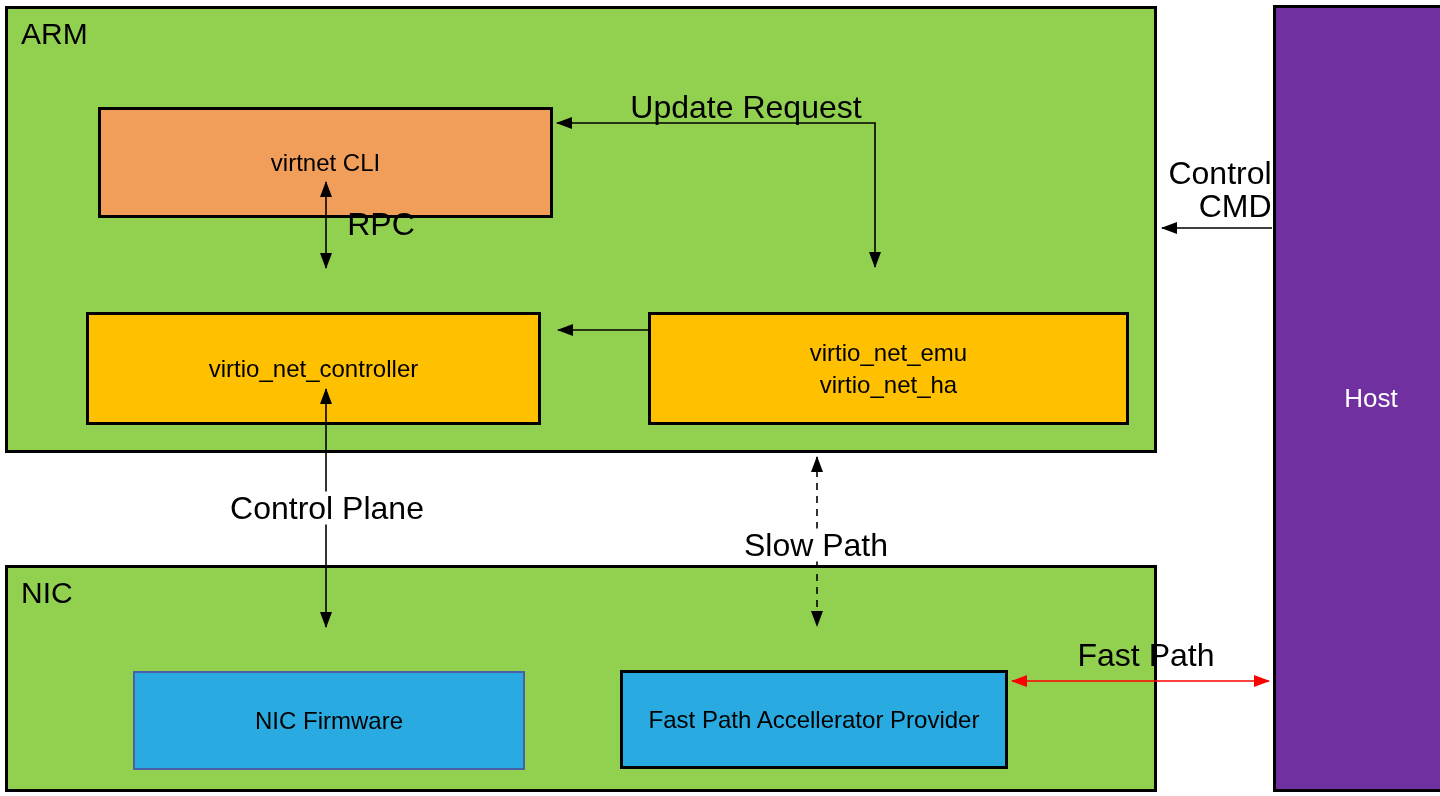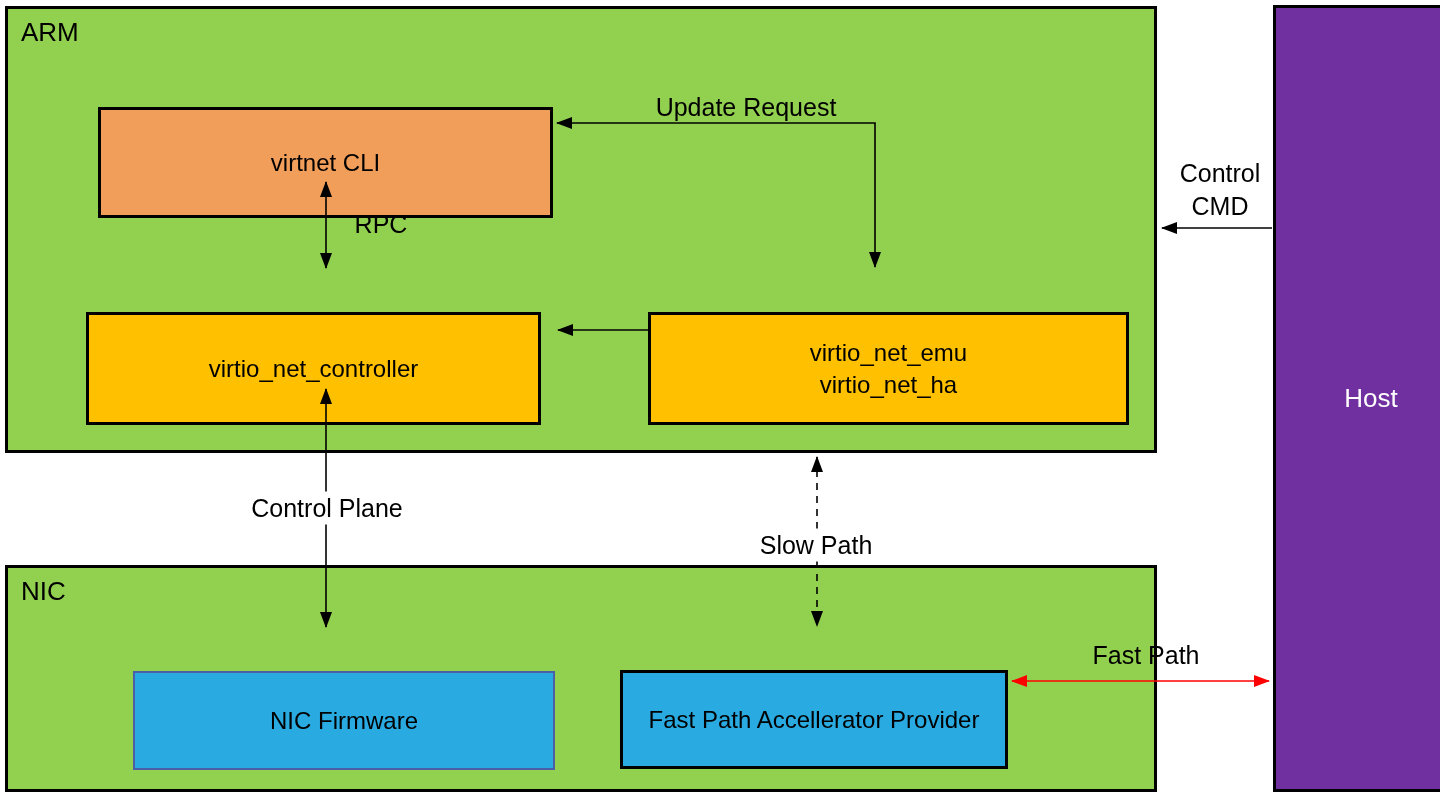--- a/index.html
+++ b/index.html
@@ -7,57 +7,57 @@
     width:1440px;height:796px;position:relative;background:#ffffff;
     font-family:"Liberation Sans", sans-serif;color:#000;
     overflow:hidden;
   }
   .stage{position:absolute;inset:0;width:1440px;height:796px;}
 
   
   .container-box{position:absolute;border:3px solid var(--border-black);box-sizing:border-box;}
   .green{background:var(--container-green);}
   .purple{background:var(--host-purple);}
-  .container-label{position:absolute;left:13px;top:8px;font-size:26px;color:#000;}
+  .container-label{position:absolute;left:13px;top:8px;font-size:30px;color:#000;}
 
   
   .node{
     position:absolute;box-sizing:border-box;border:3px solid var(--border-black);
     display:flex;flex-direction:column;align-items:center;justify-content:center;
     font-size:24px;text-align:center;line-height:32px;z-index:2;margin-top:40px;
   }
   .orange{background:var(--node-orange);}
   .yellow{background:var(--node-yellow);}
   .blue{background:var(--node-blue);}
   .blue-border{border:2px solid var(--firmware-border-blue);}
 
   #virtnet-cli{left:98px;top:67px;width:455px;height:111px;}
   #virtio-net-controller{left:86px;top:272px;width:455px;height:113px;}
   #virtio-net-emu{left:648px;top:272px;width:481px;height:113px;}
-  #nic-firmware{left:133px;top:631px;width:422px;height:99px;}
+  #nic-firmware{left:133px;top:631px;width:392px;height:99px;}
   #data-path-provider{left:620px;top:630px;width:388px;height:99px;font-size:24px;}
 
   #arm-box{left:5px;top:6px;width:1152px;height:447px;z-index:1;}
   #nic-box{left:5px;top:565px;width:1152px;height:227px;z-index:1;}
   #host-box{left:1273px;top:5px;width:196px;height:787px;z-index:1;
     display:flex;align-items:center;justify-content:center;}
   #host-label{color:#fff;font-size:26px;}
 
   
   svg.arrows{position:absolute;inset:0;z-index:3;pointer-events:none;}
   .edge{stroke:var(--arrow-black);stroke-width:1.6;fill:none;}
   .edge.red{stroke:var(--arrow-red);}
   .edge.dashed{stroke-dasharray:7 6;}
   marker path.mk-black{fill:var(--arrow-black);}
   marker path.mk-red{fill:var(--arrow-red);}
 
   
   .edge-label{
-    position:absolute;transform:translate(-50%,-50%);font-size:25px;
-    white-space:nowrap;z-index:4;text-align:center;line-height:33px;
+    position:absolute;transform:translate(-50%,-50%);font-size:32px;
+    white-space:nowrap;z-index:4;text-align:right;line-height:33px;
   }
   .edge-label.on-white{background:#ffffff;padding:0 5px;}
   #rpc-label{left:381px;top:224px;}
   #update-request-label{left:746px;top:107px;}
   #control-cmd-label{left:1220px;top:190px;}
   #control-plane-label{left:327px;top:508px;}
   #slow-path-label{left:816px;top:545px;}
   #fast-path-label{left:1146px;top:655px;}
 </style>
 </head>

